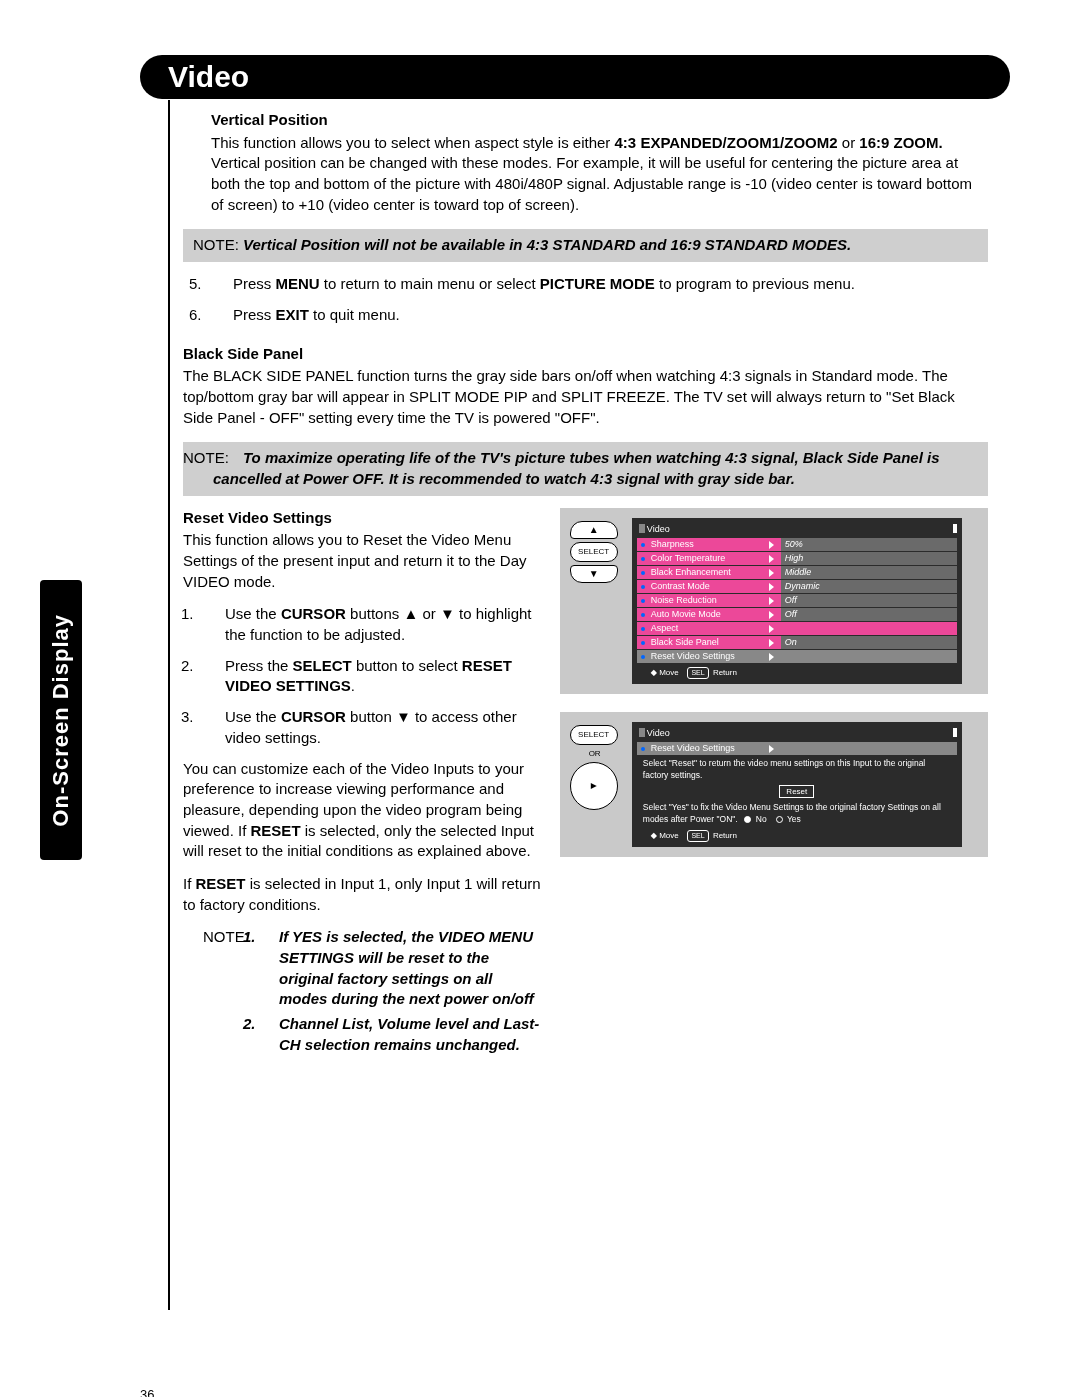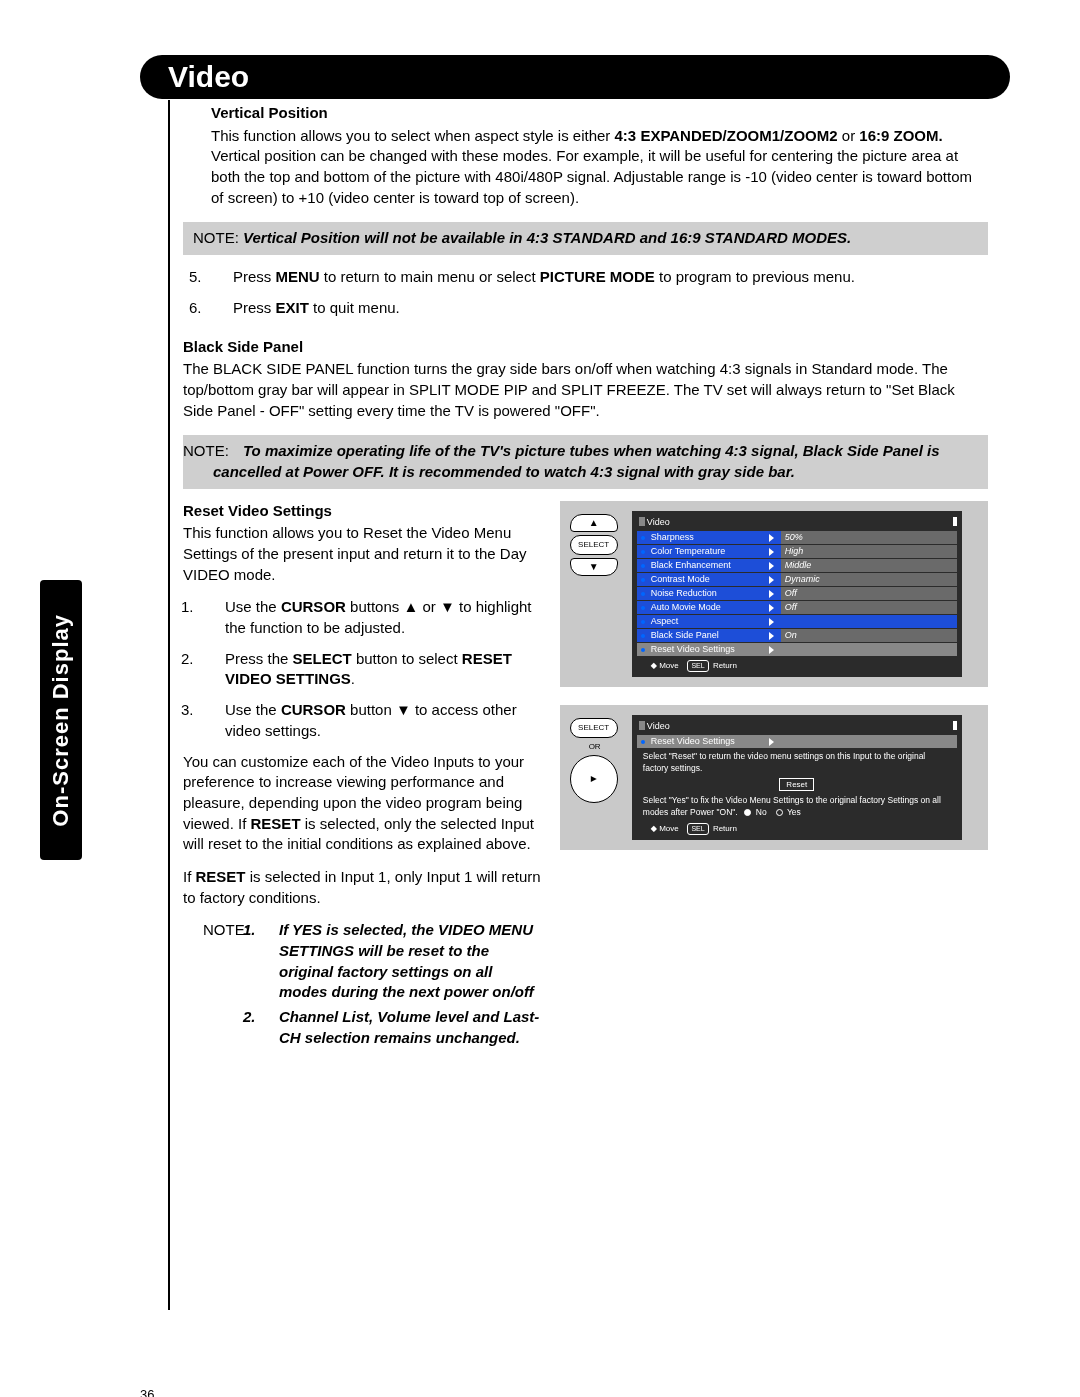--- a/index.html
+++ b/index.html
@@ -46,21 +46,21 @@
   
   .vline {
     position:absolute;
     left:168px; top:100px;
     width:2px; height:1210px;
     background:#000;
   }
   
   .content {
     position:absolute;
-    left:183px; top:103px;
+    left:183px; top:110px;
     width:805px;
     line-height:1.38;
   }
   .section-h {
     font-weight:bold;
     font-size:15px;
     margin-bottom:2px;
   }
   .indent1 { padding-left:28px; }
   .note-box {
@@ -128,21 +128,21 @@
     padding:5px;
   }
   .osd-title {
     display:flex; align-items:center;
     margin-bottom:3px;
   }
   .osd-title .bar { width:6px; height:9px; background:#888; margin:0 2px;}
   .osd-title .endbar { width:4px; height:9px; background:#fff; margin-left:2px;}
   .osd-row {
     display:flex; align-items:center;
-    background:#1d4ed8; margin:1px 0;
+    background:#ec4899; margin:1px 0;
     height:13px;
   }
   .osd-row .dot{ width:4px;height:4px;background:#06f;border-radius:50%;margin:0 4px;}
   .osd-row .lbl{ flex:0 0 120px; padding-left:2px;}
   .osd-row .tri{ width:0;height:0;border-top:4px solid transparent;border-bottom:4px solid transparent;border-left:5px solid #fff;margin-right:3px;}
   .osd-row .val{ flex:1;background:#6a6a6a;padding-left:4px;height:100%;display:flex;align-items:center;margin-left:4px;font-style:italic;}
   .osd-row.highlight { background:#888; }
   .osd-foot { font-size:8px; padding:3px 0 0 14px; }
   .osd-foot .selbtn { display:inline-block;border:1px solid #fff;border-radius:3px;padding:0 3px;font-size:7px;margin:0 2px;}
   .osd-reset-text { font-size:8.5px; padding:2px 6px; line-height:1.35; }

